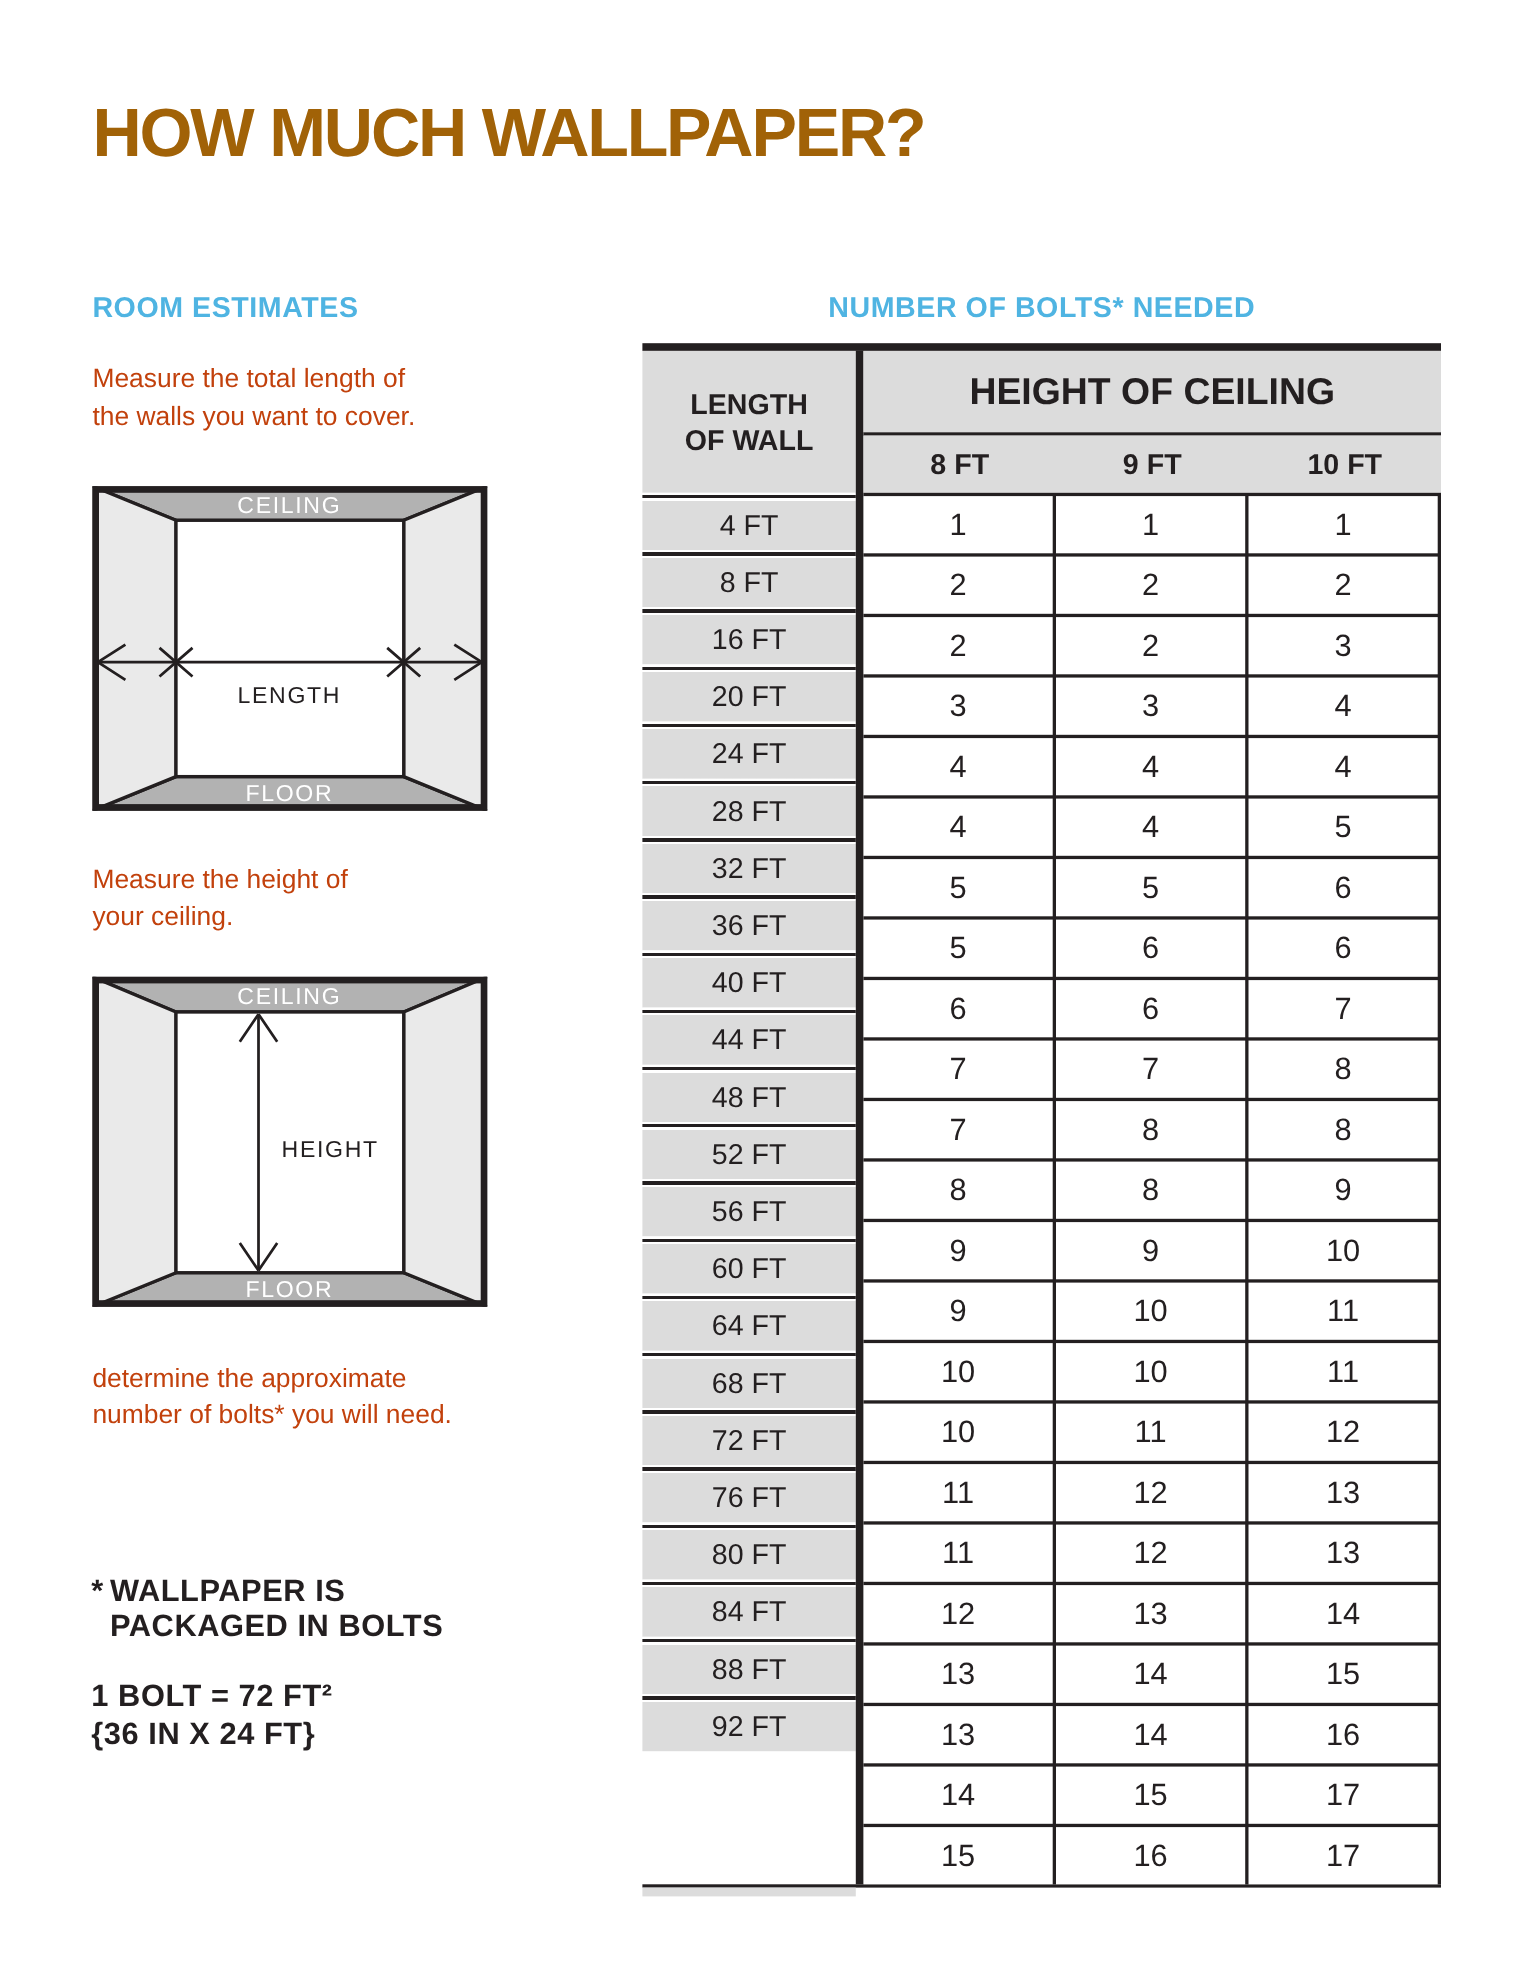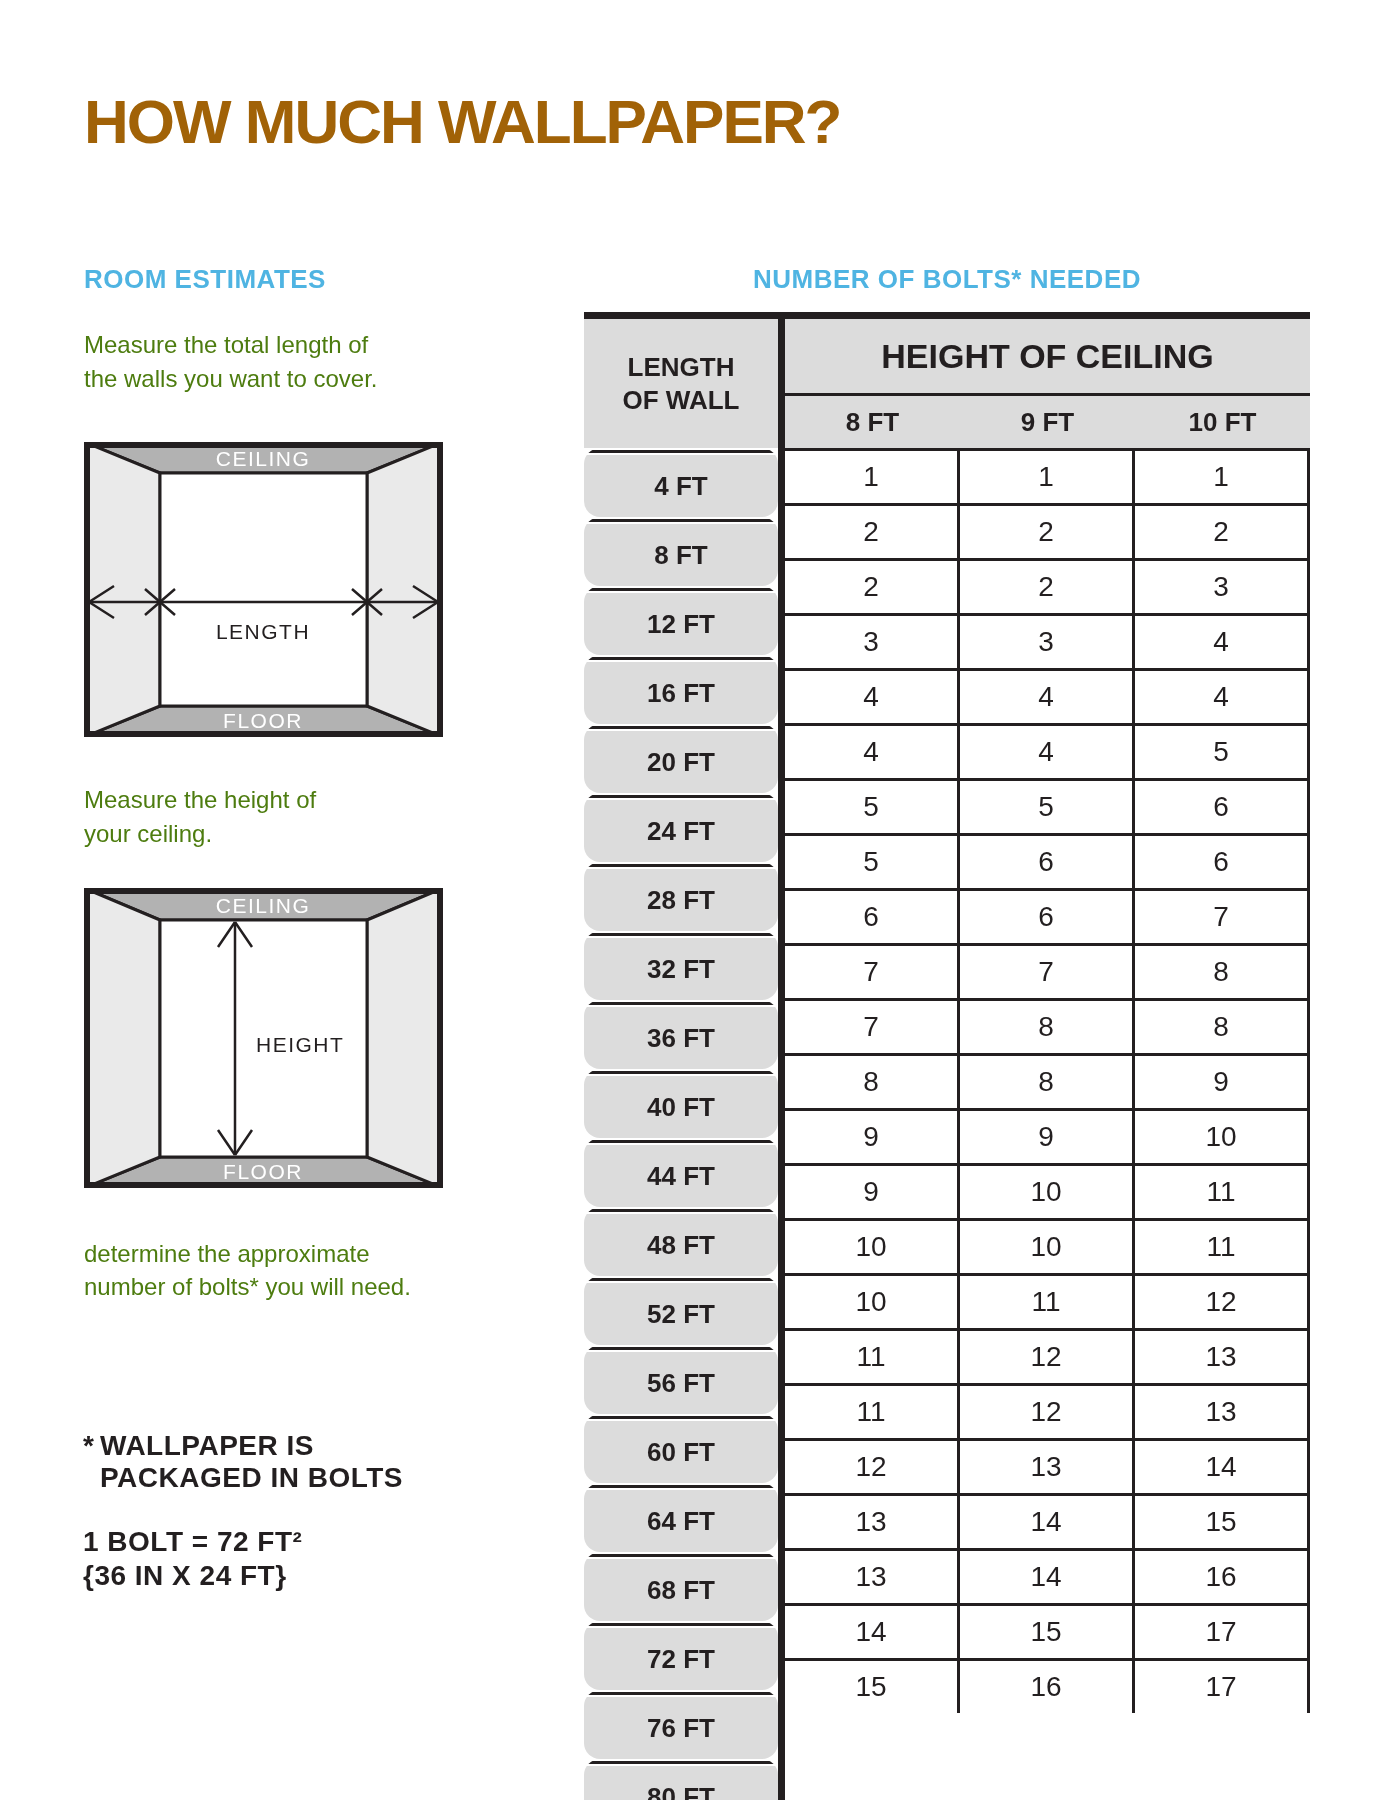--- a/index.html
+++ b/index.html
@@ -10,47 +10,47 @@
   .abs{position:absolute;}
   
   .page-title{
     left:84px;top:86px;font-size:62px;font-weight:bold;letter-spacing:-2px;
     color:#a16207;white-space:nowrap;
   }
   .section-heading{
     font-size:26px;font-weight:bold;color:#4fb4e2;letter-spacing:0.5px;white-space:nowrap;
   }
   
-  .para{font-size:24px;line-height:34px;color:#4d7c0f;}
+  .para{font-size:24px;line-height:34px;color:#c2410c;}
   .footnote{font-size:28px;font-weight:bold;line-height:32px;letter-spacing:0.5px;}
   .footnote .hang{position:relative;padding-left:17px;}
   .footnote .star{position:absolute;left:0;top:0;}
   .boltline{font-size:28px;font-weight:bold;letter-spacing:0.5px;white-space:nowrap;}
   
   .diagram{display:block;}
   .dia-label-white{font-size:21px;letter-spacing:1.5px;fill:#ffffff;}
   .dia-label-dark{font-size:21px;letter-spacing:1.5px;fill:#231f20;}
   .dia-line{stroke:#231f20;stroke-width:2.5;fill:none;}
   
   .bolts-table{left:584px;top:312px;width:726px;}
   .t-topbar{height:7px;background:#231f20;}
   .t-main{display:flex;}
   .t-labels{width:194px;display:flex;flex-direction:column;}
   .t-label-head{
     height:129px;background:#dcdcdc;display:flex;flex-direction:column;
     align-items:center;justify-content:center;font-size:26px;font-weight:bold;line-height:33px;
     text-align:center;
   }
   .t-label-cell{
-    height:69px;box-sizing:border-box;padding-top:7px;
+    height:52px;box-sizing:border-box;padding-top:7px;
     background:linear-gradient(to bottom,
       #ffffff 0px,#ffffff 2px,#231f20 2px,#231f20 5px,#ffffff 5px,#ffffff 7px,
       #dcdcdc 7px,#dcdcdc 100%);
     display:flex;align-items:center;justify-content:center;
-    font-size:26px;font-weight:bold;border-radius:16px;
+    font-size:26px;font-weight:normal;
   }
   .t-vbar{width:7px;background:#231f20;}
   .t-data{width:525px;display:flex;flex-direction:column;}
   .t-head1{
     height:74px;background:#dcdcdc;display:flex;align-items:center;justify-content:center;
     font-size:34px;font-weight:bold;text-align:center;
   }
   .t-head-divider{height:3px;background:#231f20;}
   .t-head2{height:52px;background:#dcdcdc;display:flex;}
   .t-head2-cell{flex:1;display:flex;align-items:center;justify-content:center;
@@ -141,21 +141,20 @@
   <div class="t-topbar"></div>
   <div class="t-main">
     <div class="t-labels">
       <div class="t-label-head">
         <div>LENGTH</div>
         <div>OF WALL</div>
       </div>
 
     <div class="t-label-cell">4 FT</div>
         <div class="t-label-cell">8 FT</div>
-        <div class="t-label-cell">12 FT</div>
         <div class="t-label-cell">16 FT</div>
         <div class="t-label-cell">20 FT</div>
         <div class="t-label-cell">24 FT</div>
         <div class="t-label-cell">28 FT</div>
         <div class="t-label-cell">32 FT</div>
         <div class="t-label-cell">36 FT</div>
         <div class="t-label-cell">40 FT</div>
         <div class="t-label-cell">44 FT</div>
         <div class="t-label-cell">48 FT</div>
         <div class="t-label-cell">52 FT</div>

